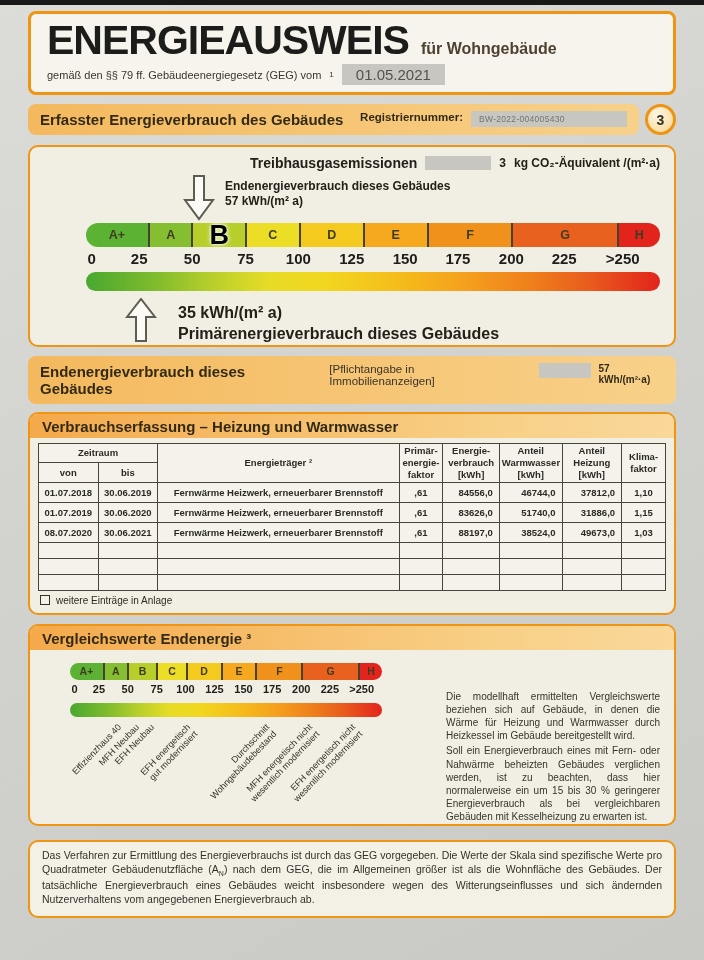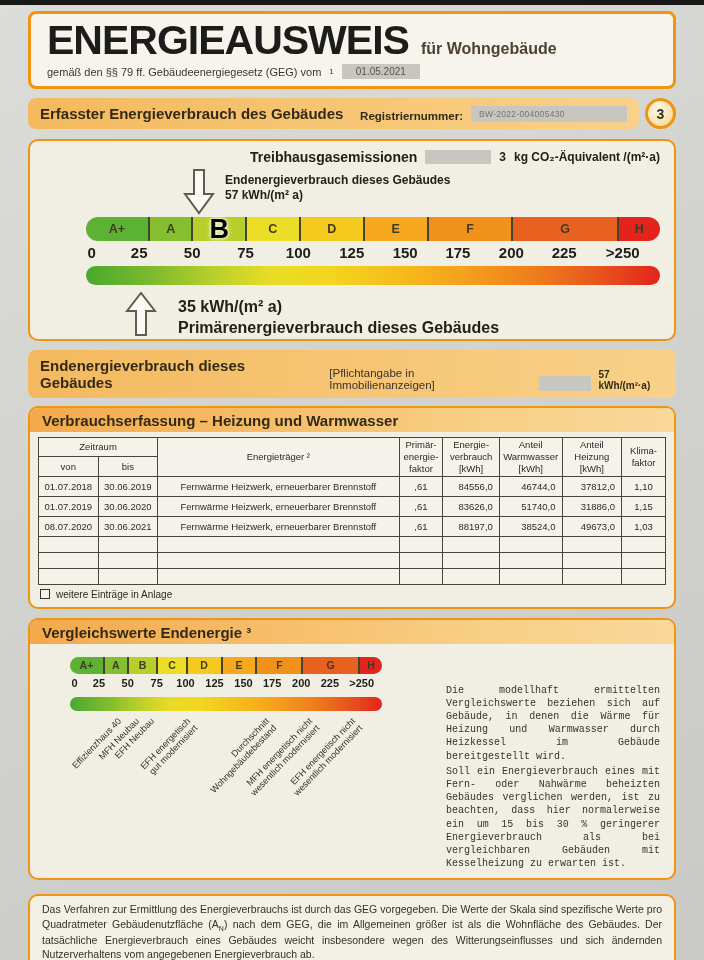--- a/index.html
+++ b/index.html
@@ -18,26 +18,26 @@
 
   
   .header-box{border:3px solid #ef9413;border-radius:8px;background:#f6f4ec;
     padding:4px 16px 7px 16px;}
   .title-row{display:flex;align-items:baseline;gap:12px;}
   .main-title{font-size:41px;font-weight:900;letter-spacing:-1px;color:#1c1c1a;line-height:1.1;}
   .sub-title{font-size:16px;font-weight:bold;color:#4d4232;}
   .law-row{display:flex;align-items:center;gap:8px;font-size:11px;color:#3a362c;margin-top:1px;}
   .law-row sup{font-size:8px;}
   .gray-box{background:#c7c6c1;color:#75746e;display:inline-flex;align-items:center;}
-  .law-date{font-size:10px;padding:2px 14px;color:#55534c;}
+  .law-date{font-size:15px;padding:2px 14px;color:#55534c;}
 
   
   .bar-row{display:flex;align-items:center;margin-top:9px;}
   .orange-bar{flex:1;background:linear-gradient(90deg,#f4b95e,#f8d18a);border-radius:8px;
-    display:flex;align-items:flex-end;padding:7px 12px;gap:8px;}
+    display:flex;align-items:flex-start;padding:7px 12px;gap:8px;}
   .bar-title{font-weight:bold;font-size:15px;color:#332a16;}
   .bar-label{font-weight:bold;font-size:11.5px;color:#332a16;}
   .registry-box{font-size:8.5px;padding:3px 8px;width:140px;letter-spacing:.3px;}
   .page-badge{width:25px;height:25px;border:3px solid #ee9312;border-radius:50%;
     background:radial-gradient(circle at 38% 30%,#fdf6e2,#f6d794);margin-left:6px;
     display:flex;align-items:center;justify-content:center;font-weight:bold;font-size:14px;color:#33301f;}
 
   
   .ghg-row{display:flex;justify-content:flex-end;align-items:center;gap:8px;margin:8px 14px 0 0;}
   .ghg-label{font-weight:bold;font-size:14px;}
@@ -67,21 +67,21 @@
   .ticks{position:relative;height:22px;margin-top:3px;}
   .tick{position:absolute;transform:translateX(-50%);font-weight:bold;font-size:15px;color:#1e1d1a;white-space:nowrap;}
   .gradient-bar{height:19px;border-radius:10px;
     background:linear-gradient(90deg,#49a830 0%,#7fbb2d 12%,#b8cf2b 22%,#e8dc26 32%,#f2d61f 42%,#f5bb1b 55%,#f5a01e 66%,#ef7e1b 78%,#e85a1e 88%,#e2241c 100%);}
   .arrow-row-bottom{position:relative;height:50px;margin-top:4px;}
   .up-arrow{position:absolute;left:95px;top:3px;}
   .arrow-text2{margin-left:148px;padding-top:8px;font-weight:bold;font-size:16px;line-height:1.3;}
 
   
   table.vb{width:calc(100% - 16px);margin:5px 8px 0 8px;border-collapse:collapse;background:#f4f2eb;table-layout:fixed;}
-  table.vb th,table.vb td{border:1px solid #46453b;font-weight:normal;font-size:9.5px;color:#2c2a24;
+  table.vb th,table.vb td{border:1px solid #46453b;font-weight:bold;font-size:9.5px;color:#2c2a24;
     text-align:center;padding:1px 2px;overflow:hidden;}
   table.vb th{line-height:1.25;}
   table.vb td.num{text-align:right;padding-right:6px;}
   table.vb tr.data td{height:17px;}
   table.vb tr.empty td{height:13px;}
   .check-row{display:flex;align-items:center;gap:6px;margin:4px 10px 7px 10px;font-size:10px;color:#2c2a24;}
   .check-square{width:8px;height:8px;border:1.2px solid #33322c;display:inline-block;background:#f4f2eb;}
 
   
   .vg-content{display:flex;}
@@ -94,21 +94,21 @@
   .vg-ticks{position:relative;height:14px;margin-top:3px;width:312px;}
   .vg-ticks .tick{font-size:11px;}
   .vg-grad{width:312px;height:14px;border-radius:8px;margin-top:6px;
     background:linear-gradient(90deg,#49a830 0%,#7fbb2d 12%,#b8cf2b 22%,#e8dc26 32%,#f2d61f 42%,#f5bb1b 55%,#f5a01e 66%,#ef7e1b 78%,#e85a1e 88%,#e2241c 100%);}
   .vg-markers{position:relative;height:104px;width:312px;}
   .vg-marker{position:absolute;top:5px;}
   .vg-marker .rot{display:block;width:125px;margin-left:-125px;text-align:right;
     transform:rotate(-46deg);transform-origin:100% 0;font-size:9px;line-height:1.15;color:#33312a;white-space:nowrap;}
   .m0{left:14.8%;} .m1{left:20.4%;} .m2{left:25.2%;} .m3{left:37%;}
   .m4{left:62.2%;} .m5{left:75.9%;} .m6{left:89.6%;}
-  .vg-right{flex:1;padding:40px 14px 8px 6px;font-size:10px;line-height:1.32;color:#37342b;text-align:justify;font-family:Liberation Mono, monospace;}
+  .vg-right{flex:1;padding:40px 14px 0 6px;font-size:10px;line-height:1.32;color:#37342b;text-align:justify;}
 
   
   .erl-text{padding:6px 12px 9px 12px;font-size:10.5px;line-height:1.35;color:#33302a;text-align:justify;}
 </style>
 </head>
 <body>
 
 <div class="photo-edge"></div>
 
 <div class="doc">

